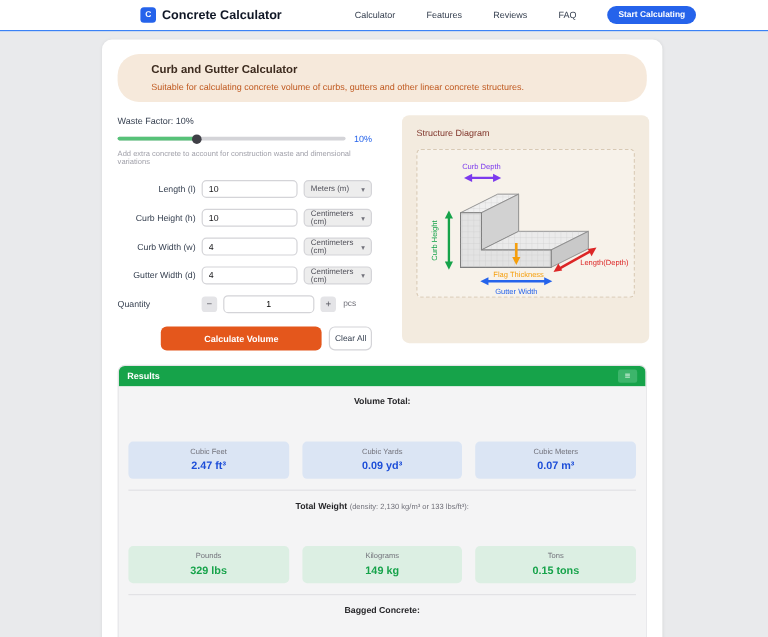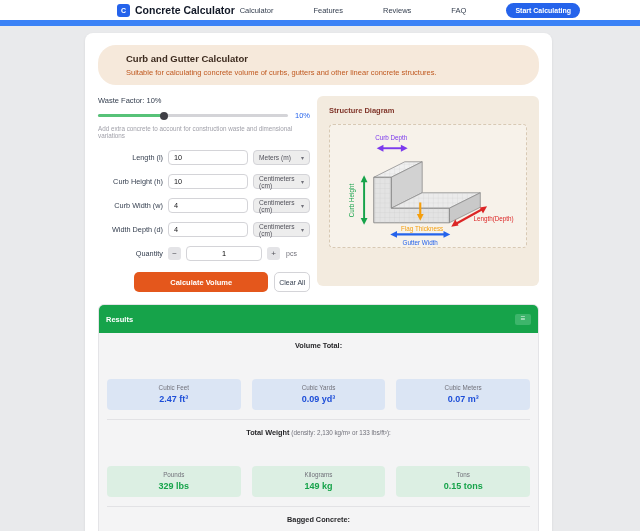--- a/index.html
+++ b/index.html
@@ -5,49 +5,49 @@
   * { margin:0; padding:0; box-sizing:border-box; }
   html,body { width:640px; height:531px; }
   body {
     background:#e9eaec;
     font-family:"Liberation Sans", sans-serif;
     color:#27272a;
     overflow:hidden;
   }
   
   .topbar {
-    height:26px; background:#ffffff; border-bottom:6px solid #3b82f6;
+    height:26px; background:#ffffff; border-bottom:1px solid #3b82f6;
     display:flex; align-items:center; padding:0 60px 0 117px;
   }
   .brand { display:flex; align-items:center; gap:5px; }
   .logo {
     width:13px; height:13px; border-radius:3px; background:#2563eb;
     color:#fff; font-size:7px; font-weight:bold;
     display:flex; align-items:center; justify-content:center;
   }
   .brand-title { font-size:10.5px; font-weight:bold; color:#111827; }
-  .nav { margin-left:auto; display:flex; align-items:center; gap:40px; }
+  .nav { margin-left:auto; display:flex; align-items:center; gap:26px; }
   .nav a { font-size:7.5px; color:#374151; text-decoration:none; cursor:pointer; }
   .cta {
     background:#2563eb; color:#fff; border:none; border-radius:8px;
     font-family:inherit; font-size:7px; font-weight:bold;
     padding:4px 9px; cursor:pointer;
   }
   
   .card {
     width:467px; margin:7px 0 0 85px; background:#fff; border-radius:8px;
     box-shadow:0 1px 3px rgba(0,0,0,.08); padding:12px 13px 12px 13px;
   }
   .banner {
     background:#f6e9db; border-radius:18px; padding:8px 28px; margin-bottom:11px;
   }
   .banner h1 { font-size:9.5px; font-weight:bold; color:#3d2b1f; margin-bottom:4px; }
   .banner p { font-size:7.5px; color:#c05a21; }
   
-  .calc-grid { display:flex; gap:7px; margin-bottom:12px; }
+  .calc-grid { display:flex; gap:25px; margin-bottom:12px; }
   .form-col { width:212px; flex:none; }
   .waste-label { font-size:7.5px; color:#374151; margin-bottom:6px; }
   .slider-row { display:flex; align-items:center; gap:7px; }
   .slider { position:relative; flex:1; height:3px; background:#d4d4d8; border-radius:2px; cursor:pointer; }
   .slider-fill { position:absolute; left:0; top:0; bottom:0; width:35%; background:#57c278; border-radius:2px; }
   .slider-thumb {
     position:absolute; left:35%; top:50%; transform:translate(-50%,-50%);
     width:8px; height:8px; border-radius:50%; background:#3f3f46; cursor:grab;
   }
   .slider-value { font-size:7.5px; color:#2563eb; }
@@ -58,50 +58,50 @@
     width:100%; height:15px; border:1px solid #d4d4d8; border-radius:4px;
     font-family:inherit; font-size:7.3px; color:#18181b; padding:0 5px; background:#fff;
   }
   .unit-select {
     height:15px; background:#ededed; border:1px solid #d4d4d8; border-radius:4px;
     display:flex; align-items:center; justify-content:space-between;
     font-size:6.6px; color:#52525b; padding:0 5px; cursor:pointer;
   }
   .chev { font-size:6px; color:#71717a; }
   .qty-row { display:flex; align-items:center; margin:2px 0 11px; }
-  .qty-label { width:65px; text-align:right; font-size:7.3px; color:#374151; margin-right:5px; }
+  .qty-label { width:65px; text-align:left; font-size:7.3px; color:#374151; margin-right:5px; }
   .step-btn {
     width:13px; height:13px; background:#e4e4e7; border:none; border-radius:3px;
     font-family:inherit; font-size:8px; color:#52525b; line-height:1; cursor:pointer;
   }
   .qty-input {
     width:76px; height:15px; margin:0 5px; text-align:center;
     border:1px solid #d4d4d8; border-radius:4px; font-family:inherit; font-size:7.3px;
   }
   .qty-unit { font-size:7px; color:#71717a; margin-left:6px; }
   .action-row { display:flex; gap:6px;margin-left:36px; }
   .btn-calc {
     width:160px; height:20px; background:#e4571c; color:#fff; border:none;
     border-radius:5px; font-family:inherit; font-size:7.5px; font-weight:bold; cursor:pointer;
   }
   .btn-clear {
     width:42px; height:20px; background:#fff; color:#374151;
     border:1px solid #d4d4d8; border-radius:5px; font-family:inherit; font-size:7px; cursor:pointer;
   }
   .diagram-col { flex:1; background:#f3ebdf; border-radius:6px; padding:10px 12px; height:190px; }
-  .diagram-title { font-size:7.5px; font-weight:bold; color:#80352a; }
+  .diagram-title { font-size:7.5px; font-weight:normal; color:#80352a; }
   .diagram-box {
     margin-top:9px; height:124px; border:1px dashed #d8c9b4; border-radius:4px;
     background:rgba(255,255,255,.35); display:flex; align-items:center; justify-content:center;
   }
   
   .results { border:1px solid #e4e4e7; border-radius:6px; overflow:hidden; }
   .results-header {
     background:#16a34a; color:#fff; font-size:7.5px; font-weight:bold;
-    padding:0 7px; height:28px; display:flex; align-items:center; justify-content:space-between;
+    padding:0 7px; height:17px; display:flex; align-items:center; justify-content:space-between;
   }
   .menu-chip {
     width:16px; height:11px; background:#3db56b; border:none; border-radius:2px; color:#e8f8ee;
     font-size:8px; line-height:10px; text-align:center; cursor:pointer; padding:0;
   }
   .results-body { background:#f4f4f5; padding:8px 8px 8px; }
   .section-label { font-size:7.3px; font-weight:bold; color:#27272a; margin-bottom:6px;text-align:center; }
   .density { font-weight:normal; font-size:6.3px; color:#71717a; }
   .cards-3 { display:grid; grid-template-columns:1fr 1fr 1fr; gap:11px; margin-bottom:9px; }
   .cards-2 { display:grid; grid-template-columns:1fr 1fr; gap:11px; margin-bottom:9px; }
@@ -175,21 +175,21 @@
         <label class="field-label">Curb Width (w)</label>
         <input class="t-input" value="4" style="">
         <div class="unit-select">
           <span>Centimeters (cm)</span>
           <span class="chev">▾</span>
         </div>
       </div>
 
 
       <div class="field-row">
-        <label class="field-label">Width Depth (d)</label>
+        <label class="field-label">Gutter Width (d)</label>
         <input class="t-input" value="4" style="">
         <div class="unit-select">
           <span>Centimeters (cm)</span>
           <span class="chev">▾</span>
         </div>
       </div>
 
       <div class="qty-row">
         <span class="qty-label">Quantity</span>
         <button class="step-btn">−</button>

